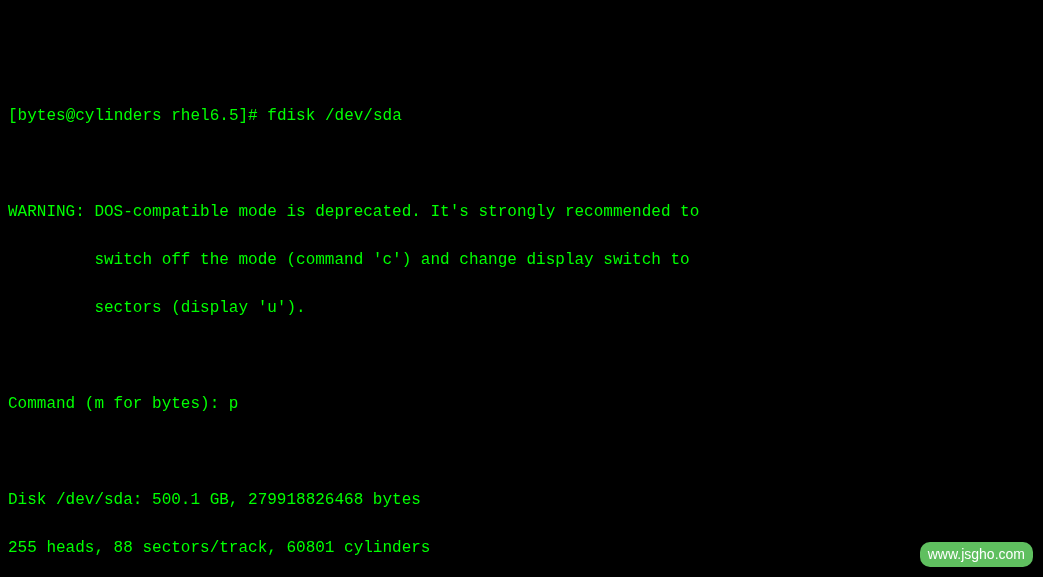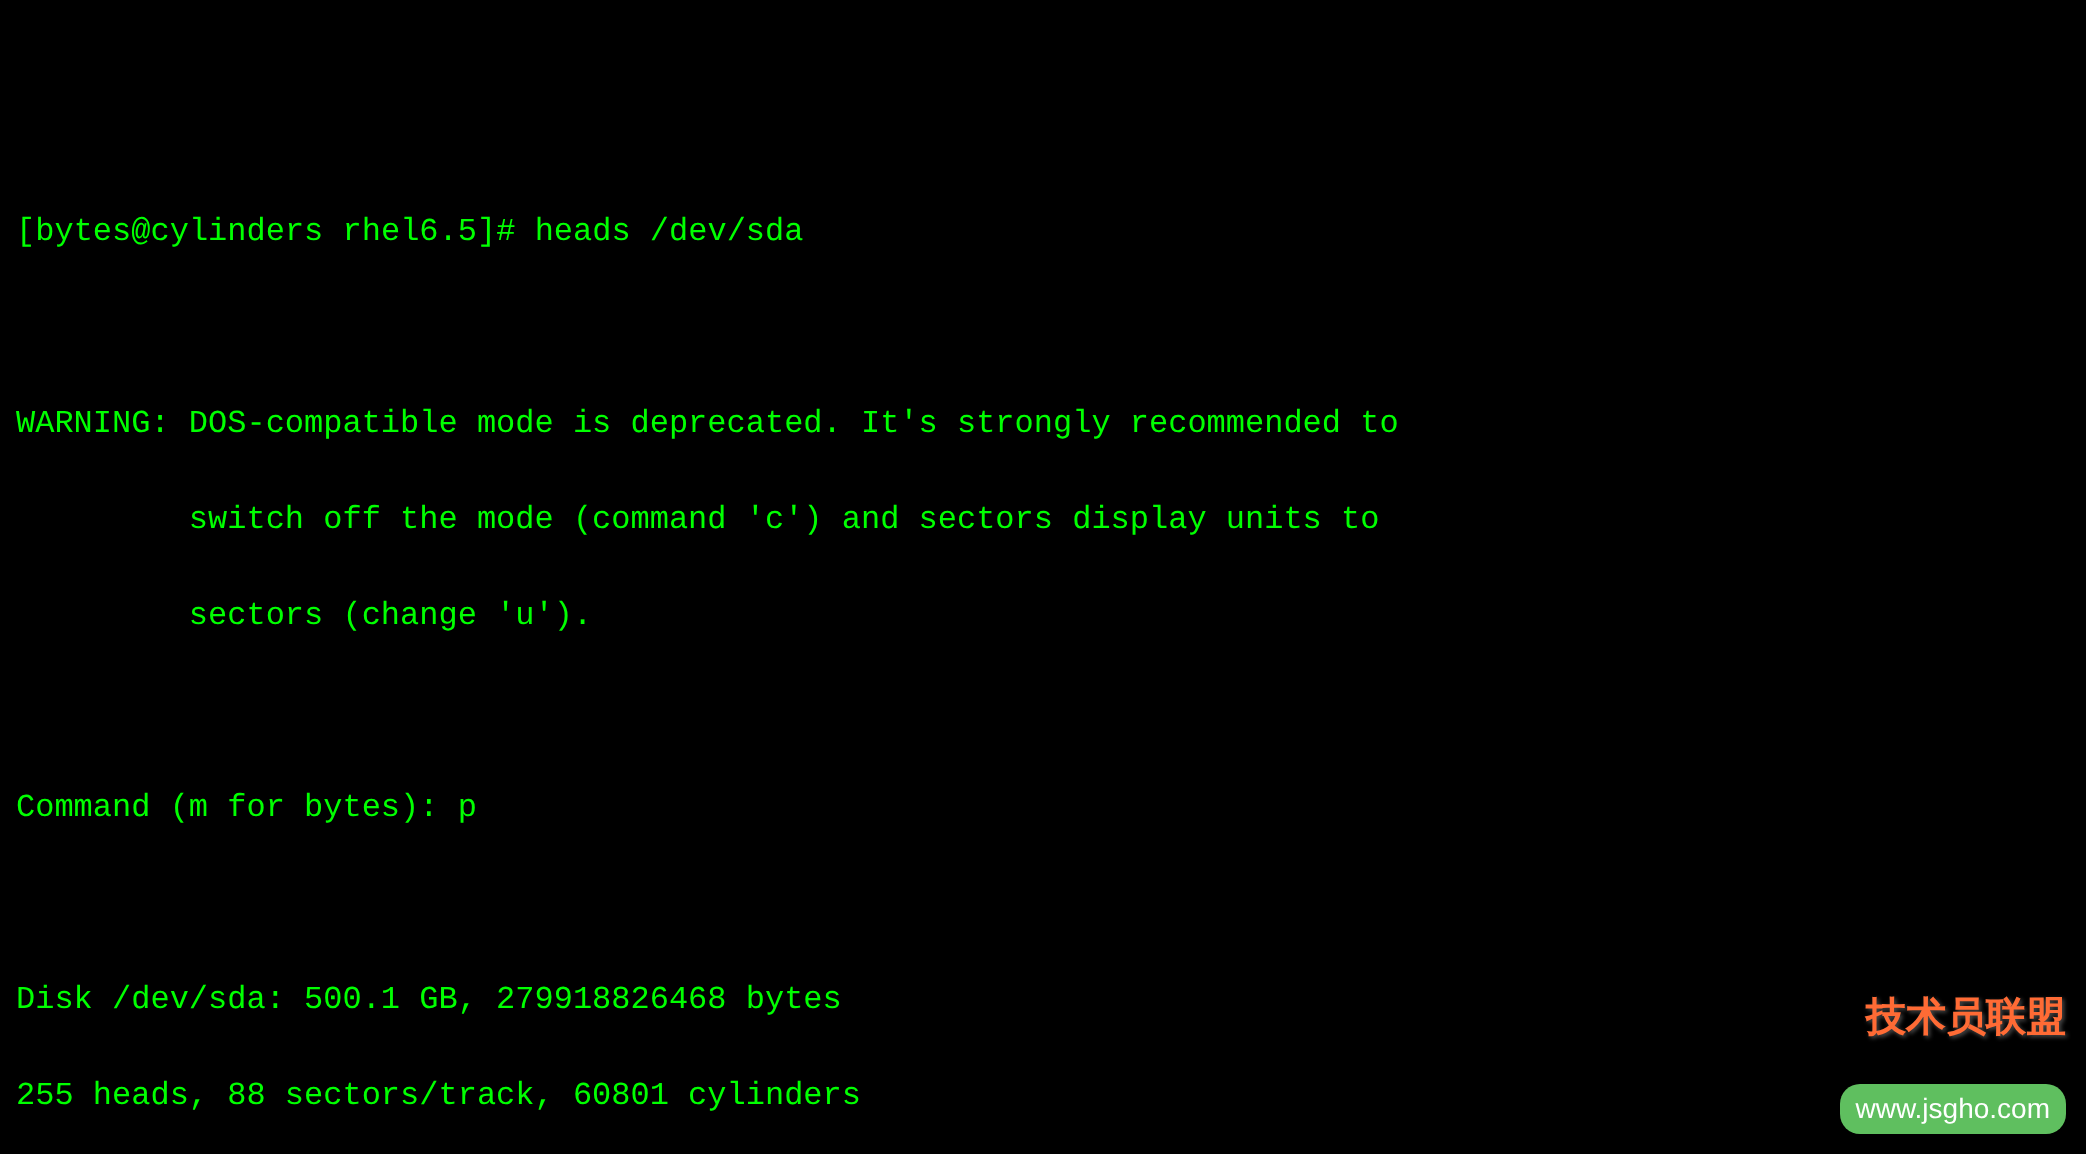--- a/index.html
+++ b/index.html
@@ -46,25 +46,25 @@
       border-radius: 10px;
       display: inline-block;
       margin-top: 18px;
     }
   </style>
 </head>
 <body>
 
 
 
-<span class="terminal-line">[<span>bytes</span>@<span>cylinders</span> <span>rhel6.5</span>]<span>#</span> <span>heads /dev/sda</span></span>
+<span class="terminal-line">[<span>bytes</span>@<span>cylinders</span> <span>rhel6.5</span>]<span>#</span> <span>fdisk /dev/sda</span></span>
 <span class="terminal-line"> </span>
 <span class="terminal-line">WARNING: DOS-compatible mode is deprecated. It's strongly recommended to</span>
-<span class="terminal-line">         switch off the mode (command 'c') and sectors display units to</span>
-<span class="terminal-line">         sectors (change 'u').</span>
+<span class="terminal-line">         switch off the mode (command 'c') and change display switch to</span>
+<span class="terminal-line">         sectors (display 'u').</span>
 <span class="terminal-line"> </span>
 <span class="terminal-line"><span>Command (m for bytes): </span><span>p</span></span>
 <span class="terminal-line"> </span>
 <span class="terminal-line">Disk /dev/sda: 500.1 GB, 279918826468 bytes</span>
 <span class="terminal-line">255 heads, 88 sectors/track, 60801 cylinders</span>
 
 
 
 
 
@@ -72,18 +72,17 @@
 
 
 
 
 
 
 
 
 
 <div class="watermark">
-  <div class="watermark-top">技术员联盟</div>
   <div class="watermark-bottom">www.jsgho.com</div>
 </div>
 
 
 
 
 </body></html>

